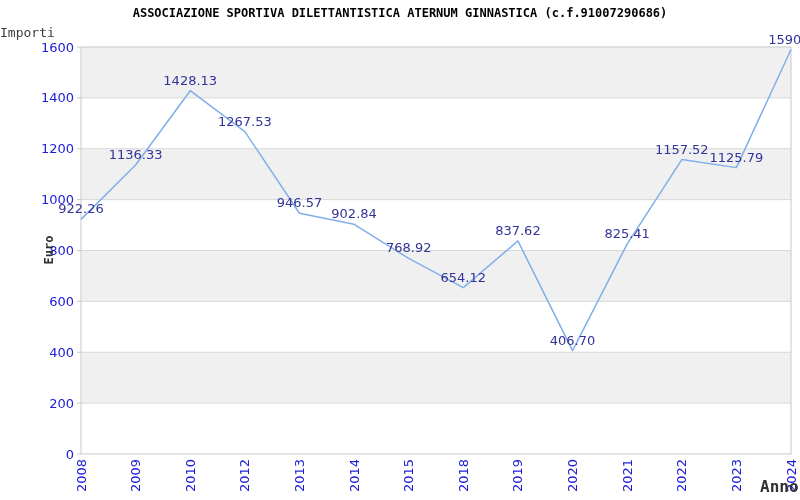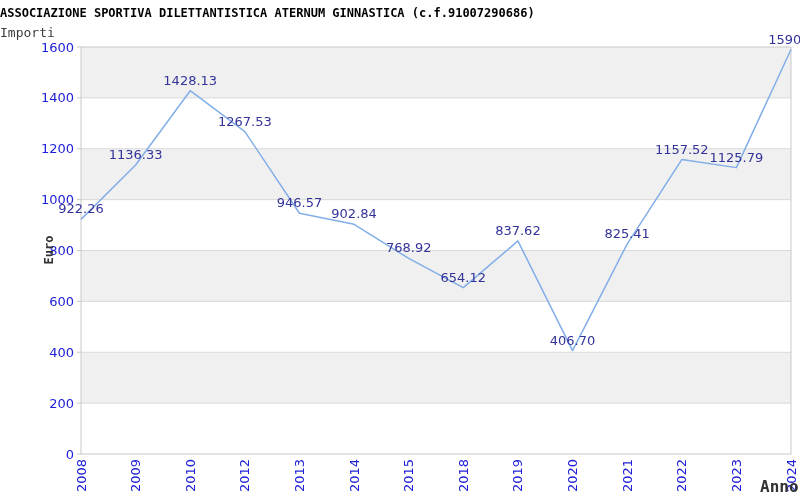--- a/index.html
+++ b/index.html
@@ -8,21 +8,21 @@
     width: 800px;
     height: 500px;
     background: #ffffff;
     overflow: hidden;
     font-family: "DejaVu Sans", sans-serif;
   }
   .chart-title {
     position: absolute;
     top: 6px; left: 0;
     width: 800px;
-    text-align: left;
+    text-align: center;
     font-family: "DejaVu Sans Mono", monospace;
     font-weight: bold;
     font-size: 12px;
     color: #000000;
     white-space: nowrap;
   }
   .chart-subtitle {
     position: absolute;
     top: 25px; left: 0;
     width: 800px;

